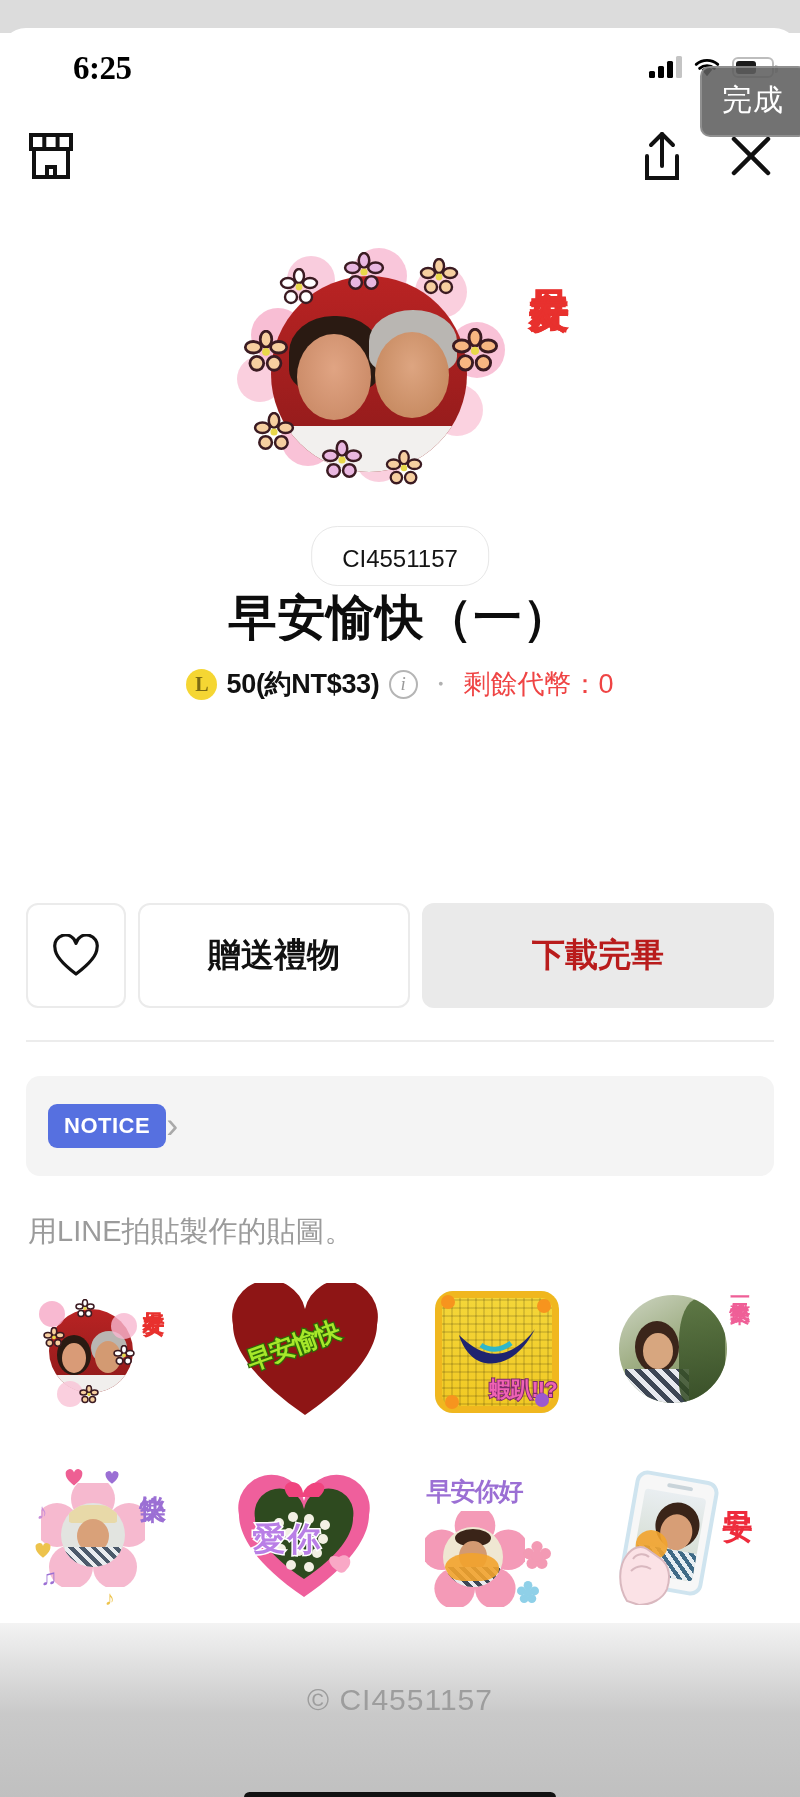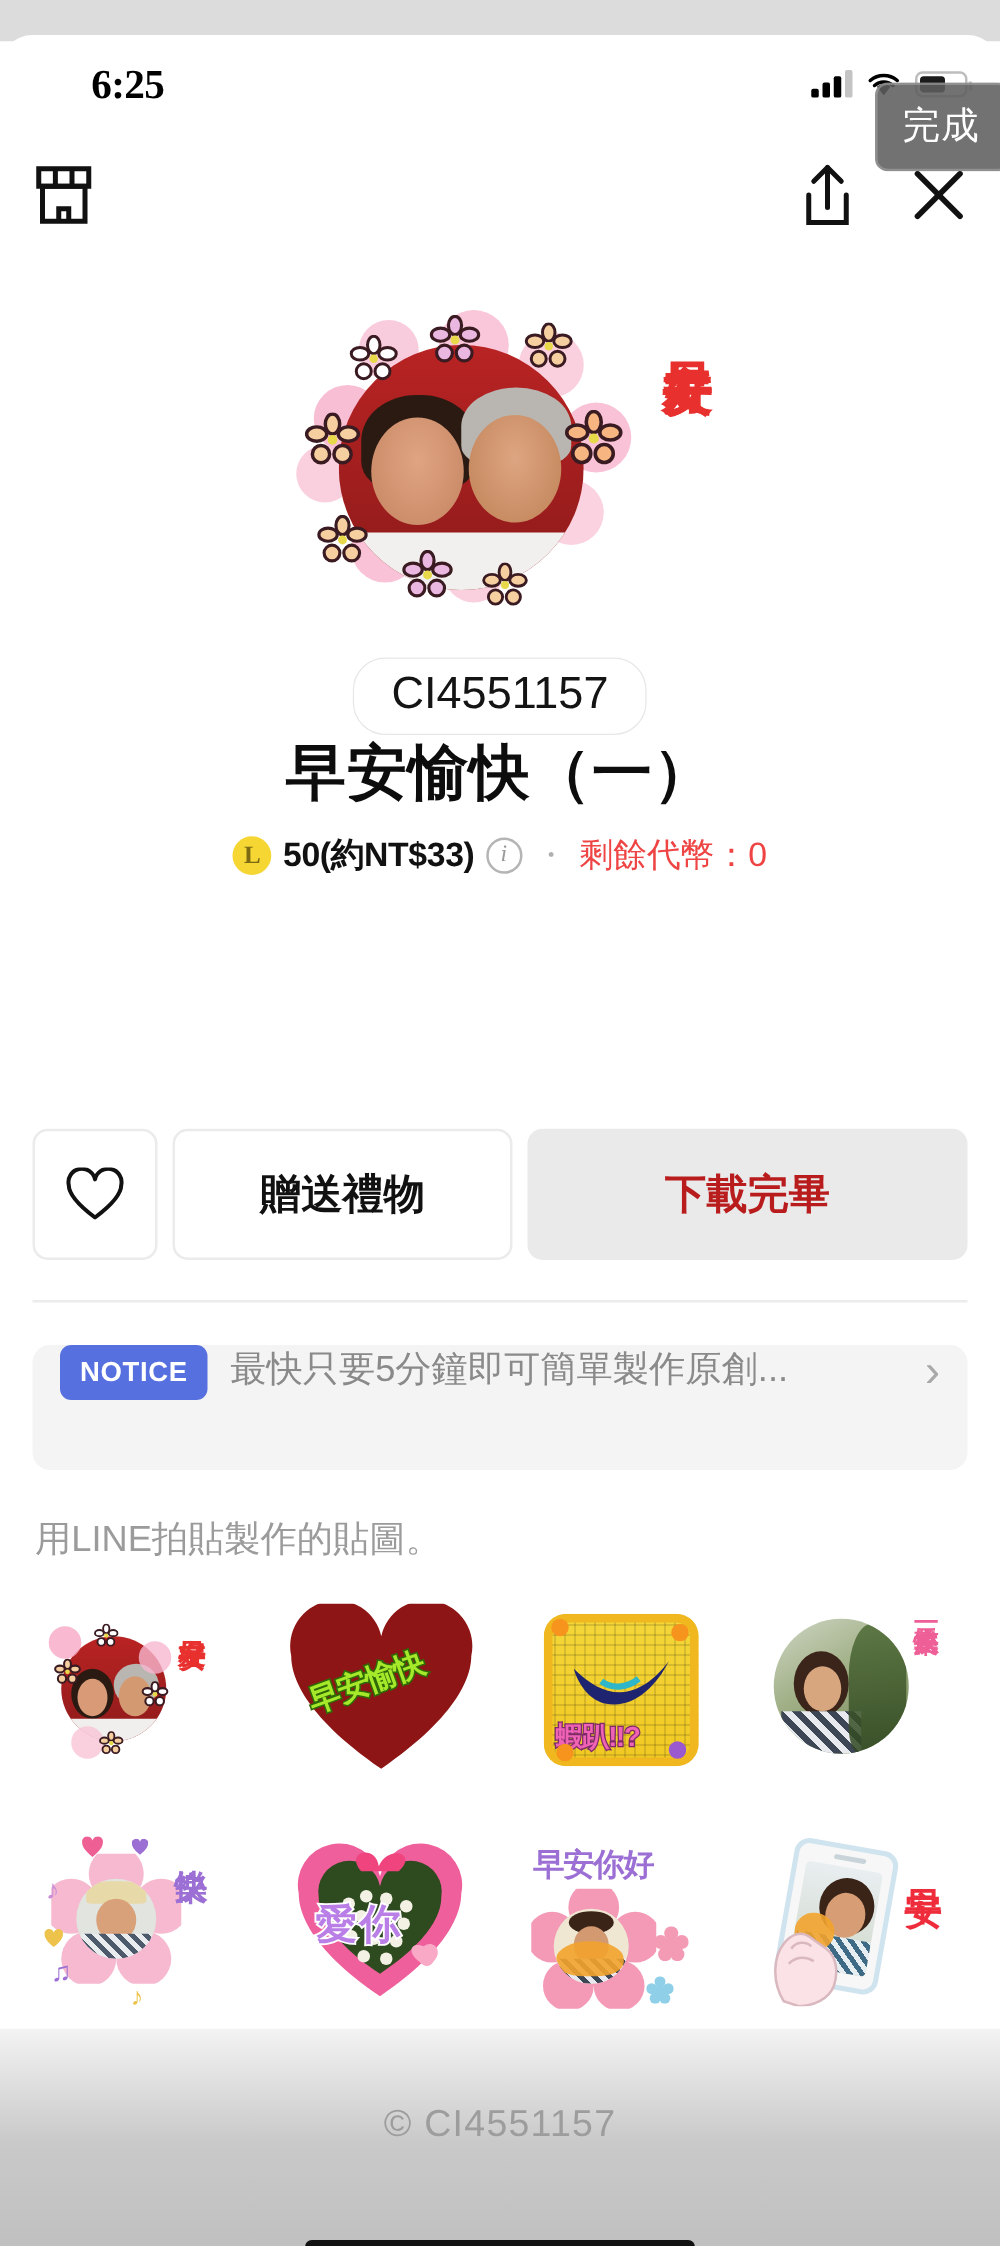--- a/index.html
+++ b/index.html
@@ -122,22 +122,22 @@
     position: absolute; right: -6px; top: 14px;
     color: #e8312e; font-weight: bold; font-size: 39px; line-height: 1.12;
     writing-mode: vertical-rl; text-orientation: upright;
     letter-spacing: 2px;
     -webkit-text-stroke: 1px #e8312e;
   }
   
   .author-chip {
     position: absolute; top: 498px; left: 50%; transform: translateX(-50%);
     background: #fff; border: 1.5px solid #e7e7e7; border-radius: 26px;
-    padding: 6px 30px 12px;
-    font-size: 36px; color: #141414;
+    padding: 18px 30px 12px;
+    font-size: 24px; color: #141414;
   }
   
   .title {
     position: absolute; top: 558px; left: 0; width: 800px;
     text-align: center;
     font-size: 48px; font-weight: bold; color: #0d0d0d;
     letter-spacing: 1px;
   }
   
   .price-row {
@@ -179,21 +179,21 @@
   
   .divider {
     position: absolute; top: 1012px; left: 26px; width: 748px; height: 2px;
     background: #ececec;
   }
   
   .notice {
     position: absolute; top: 1048px; left: 26px;
     width: 748px; height: 100px;
     background: #f4f4f4; border-radius: 14px;
-    display: flex; align-items: flex-start; padding: 0 22px;
+    display: flex; align-items: center; padding: 0 22px;
   }
   .notice-badge {
     background: #5670e0; color: #fff; font-size: 22px; font-weight: bold;
     border-radius: 9px; padding: 9px 16px; letter-spacing: 0.5px;
   }
   .notice-text {
     flex: 1; margin-left: 18px; color: #8a8a8a; font-size: 29px;
     white-space: nowrap; overflow: hidden;
   }
   .notice-chev { color: #a9a9a9; font-size: 36px; font-weight: 300; }
@@ -419,21 +419,20 @@
         </svg>
       </div>
       <div class="btn btn-gift">贈送禮物</div>
       <div class="btn btn-dl">下載完畢</div>
     </div>
 
     <div class="divider"></div>
 
     <div class="notice">
       <span class="notice-badge">NOTICE</span>
-      <span class="notice-text">最快只要5分鐘即可簡單製作原創...</span>
       <span class="notice-chev">›</span>
     </div>
 
     <div class="desc">用LINE拍貼製作的貼圖。</div>
 
     <div class="grid">
 
       <div class="cell">
         <div class="cell-art">
           <div class="mini-photo" style="left:14px;top:26px;width:84px;height:84px;
@@ -507,21 +506,21 @@
                background:
                  repeating-linear-gradient(0deg, rgba(0,0,0,.12) 0 2px, transparent 2px 8px),
                  repeating-linear-gradient(90deg, rgba(0,0,0,.12) 0 2px, transparent 2px 8px),
                  linear-gradient(#f4d73a,#f1c822);
                box-shadow:inset 0 0 0 7px #f0b71f;"></div>
           <svg style="position:absolute;left:36px;top:42px" width="84" height="44" viewBox="0 0 84 44">
             <path d="M4 10 C22 28 40 34 58 24 C66 20 74 12 80 4 C70 24 52 42 30 38 C18 36 8 24 4 10 Z" fill="#1f2470"></path>
             <path d="M26 20 C34 26 46 26 56 18" stroke="#2fb7c9" stroke-width="5" fill="none"></path>
           </svg>
           <div class="htext" style="left:26px;top:92px;color:#ef62b4;font-size:22px;
-               -webkit-text-stroke:2px #7b2a69;paint-order:stroke;letter-spacing:-1px;">蝦趴!!?</div>
+               -webkit-text-stroke:2px #7b2a69;paint-order:stroke;letter-spacing:-1px;padding-left:45px;">蝦趴!!?</div>
           <div class="pbloom" style="left:22px;top:12px;width:14px;height:14px;background:#f7941e;"></div>
           <div class="pbloom" style="left:118px;top:16px;width:14px;height:14px;background:#f7941e;"></div>
           <div class="pbloom" style="left:26px;top:112px;width:14px;height:14px;background:#f7941e;"></div>
           <div class="pbloom" style="left:116px;top:110px;width:14px;height:14px;background:#9b59d0;"></div>
         </div>
       </div>
 
       <div class="cell">
         <div class="cell-art">
           <div class="mini-photo" style="left:8px;top:12px;width:108px;height:108px;

